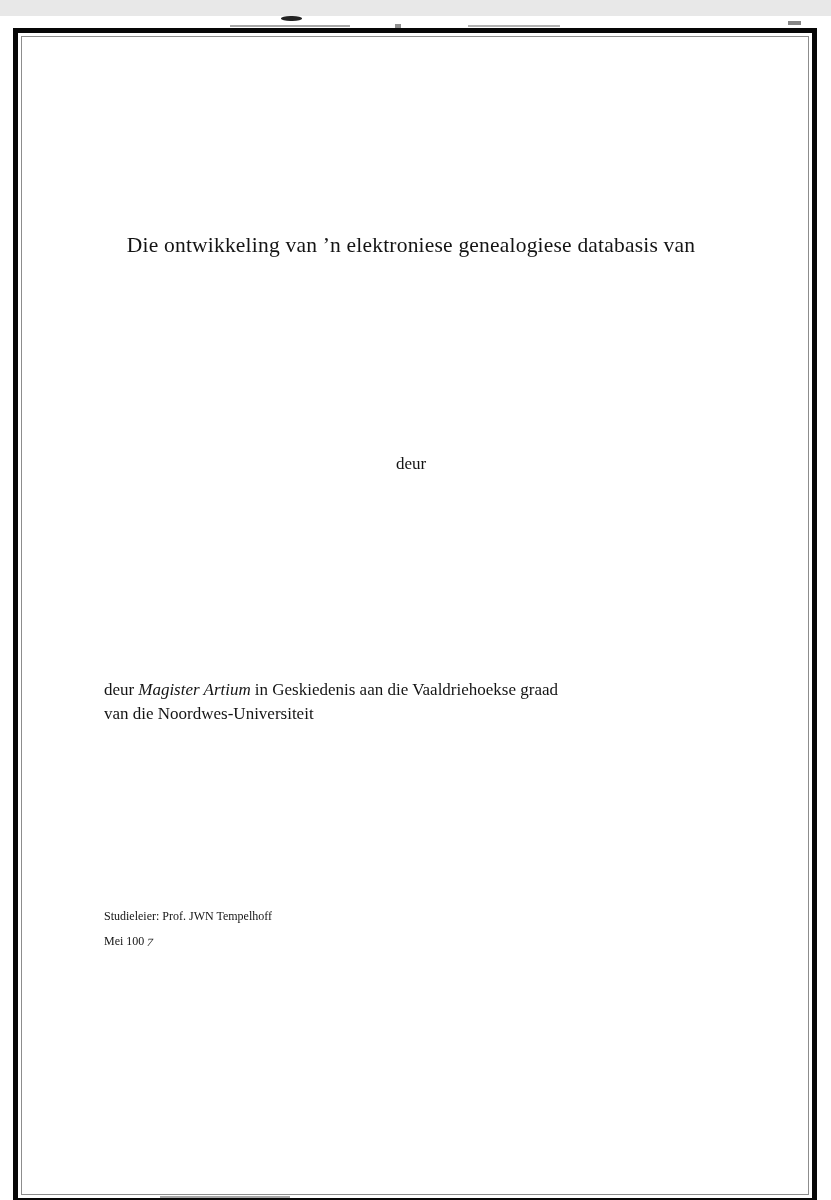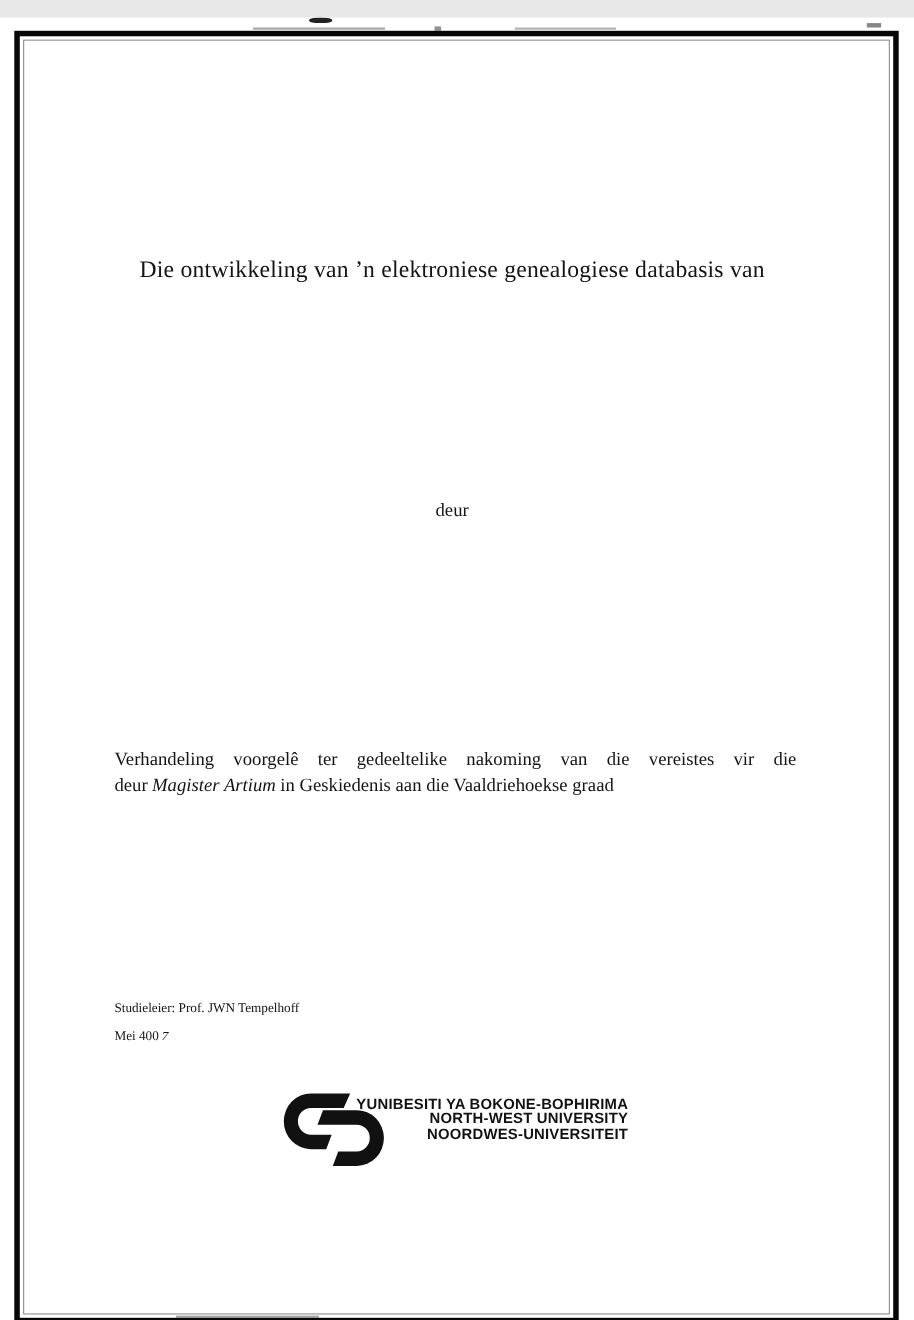--- a/index.html
+++ b/index.html
@@ -68,34 +68,23 @@
   <div class="smudge" id="sm4"></div>
   <div class="smudge" id="sm5"></div>
   <div class="smudge" id="sm6"></div>
 
   <div class="centered title-line" id="title1">Die ontwikkeling van ’n elektroniese genealogiese databasis van</div>
 
   <div class="centered" id="deur">deur</div>
 
 
   <div class="thesis">
-    <div class="just">Verhandeling voorgelê ter gedeeltelike nakoming van die vereistes vir die</div>
     <div><span>deur</span><span class="thesis-italic">Magister Artium</span><span>in Geskiedenis aan die Vaaldriehoekse graad</span></div>
+    <div>van die Noordwes-Universiteit</div>
   </div>
 
   <div class="supervisor-block">
     <div>Studieleier: Prof. JWN Tempelhoff</div>
-    <div><span>Mei 400</span><span class="digit7">7</span></div>
+    <div><span>Mei 100</span><span class="digit7">7</span></div>
   </div>
 
-  <div class="logo">
-    <svg width="95" height="70" viewBox="0 0 96 69" preserveAspectRatio="none">
-      <path d="M 63,2 H 27 A 25,25 0 0 0 27,52 H 41 L 46,39 H 27 A 12,12 0 0 1 27,15 H 57 Z" fill="#111111"></path>
-      <path d="M 38,17 H 69 A 25,25 0 0 1 69,67 H 47 L 52,54 H 69 A 12,12 0 0 0 69,30 H 33 Z" fill="#111111"></path>
-    </svg>
-    <div class="logo-text">
-      <div>YUNIBESITI YA BOKONE-BOPHIRIMA</div>
-      <div>NORTH-WEST UNIVERSITY</div>
-      <div>NOORDWES-UNIVERSITEIT</div>
-    </div>
-  </div>
 
 </div>
 
 </body></html>

